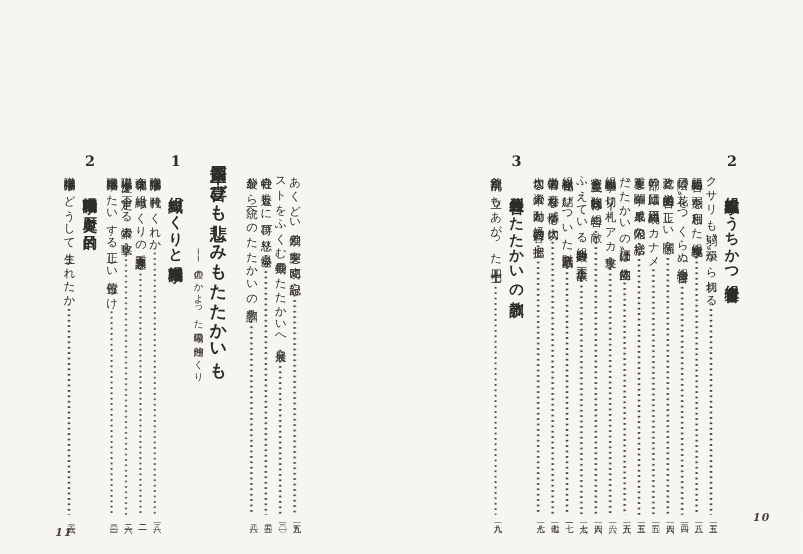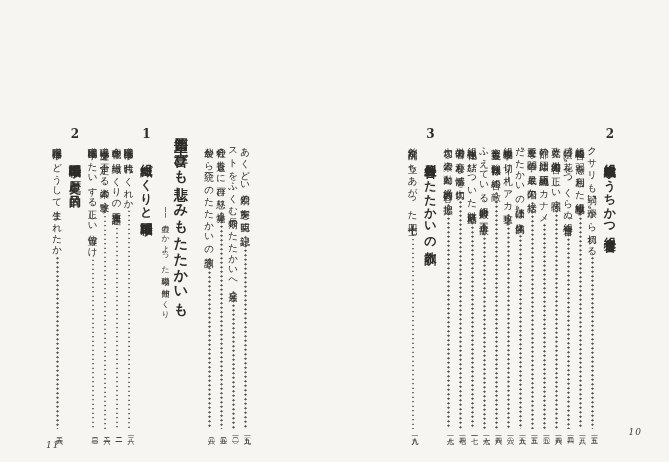--- a/index.html
+++ b/index.html
@@ -72,20 +72,21 @@
     font-size:8px;
     letter-spacing:1px;
     color:#39362f;
   }
   .folio {
     position:absolute;
     font-style:italic;
     font-size:9px;
     color:#45423c;
     letter-spacing:1px;
+    font-weight:bold;
   }
   #folio-right { right:27px; bottom:25px; }
   #folio-left  { left:46px;  bottom:12px; }
 </style>
 </head>
 <body>
 
 <div class="canvas">
 
   <div class="page" id="right-page">

